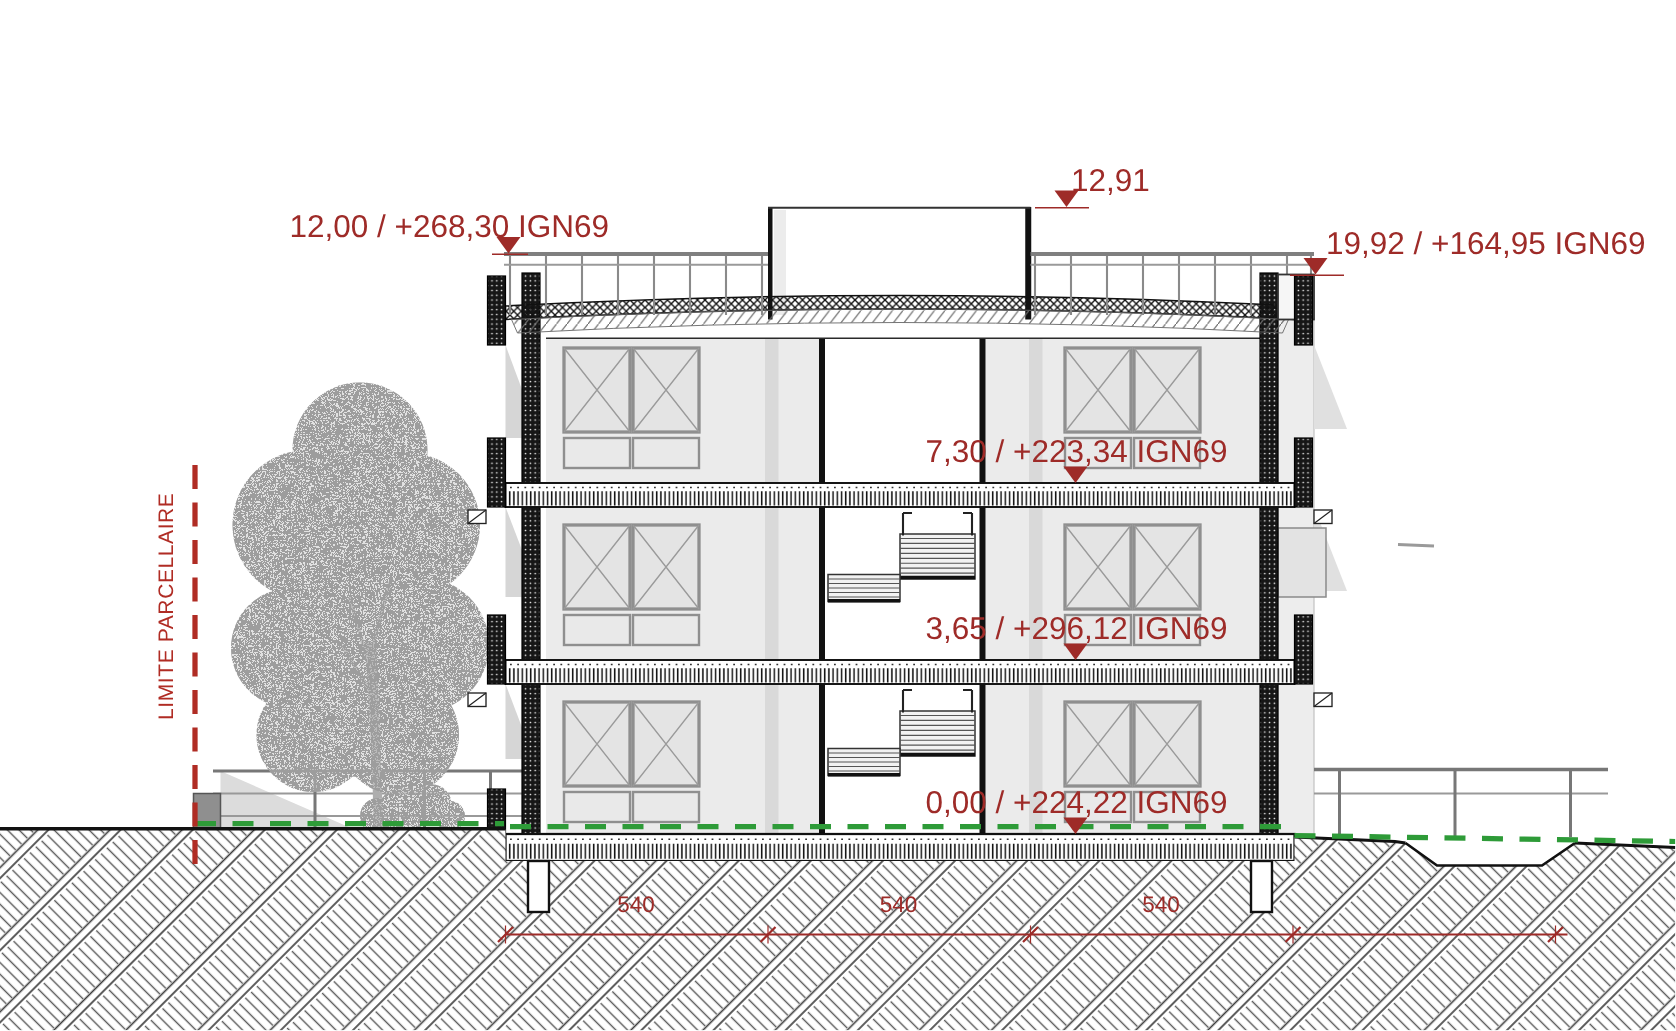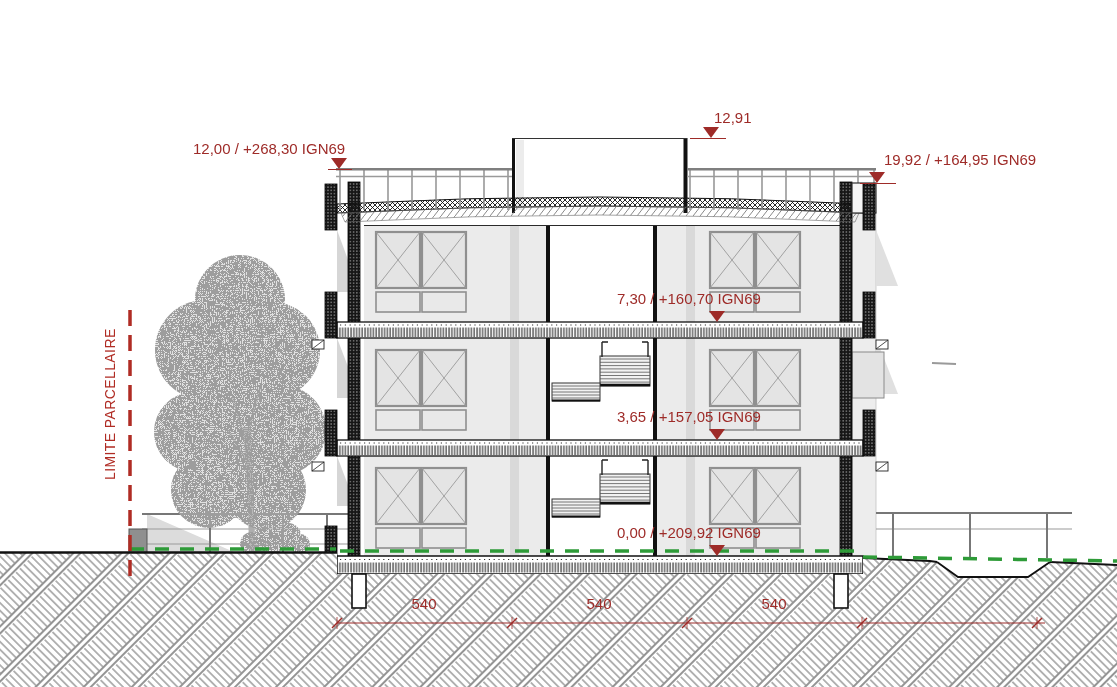--- a/index.html
+++ b/index.html
@@ -1,19 +1,19 @@
 <!DOCTYPE html>
 <html style="--annotation-red: #9e2b28; --boundary-red: #b02c24; --grass-green: #2e9b38;"><head>
 <meta charset="utf-8">
 <style>
   html,body{margin:0;padding:0;background:#fff;}
   #stage{position:relative;width:1117px;height:687px;background:#fff;overflow:hidden;
          font-family:"Liberation Sans",sans-serif;}
   #stage svg{position:absolute;left:0;top:0;}
-  .ann{position:absolute;font-size:15px;color:var(--annotation-red);white-space:nowrap;line-height:1;}
+  .ann{position:absolute;font-size:21px;color:var(--annotation-red);white-space:nowrap;line-height:1;}
   .dim-label{position:absolute;font-size:15px;color:var(--annotation-red);transform:translateX(-50%);line-height:1;}
   .boundary-label{position:absolute;left:102px;top:308px;height:172px;writing-mode:vertical-rl;
         transform:rotate(180deg);font-size:14px;letter-spacing:.4px;color:var(--boundary-red);white-space:nowrap;}
   .f-red{fill:var(--annotation-red);}
   .s-red{stroke:var(--annotation-red);}
   .s-green{stroke:var(--grass-green);}
   .s-bound{stroke:var(--boundary-red);}
 </style>
 </head>
 <body>
@@ -279,23 +279,23 @@
       <line x1="337" y1="623" x2="1045" y2="623" stroke-width="1.2"></line>
       <path stroke-width="1.5" d="M332,628 L342,618 M507,628 L517,618 M682,628 L692,618 M857,628 L867,618 M1032,628 L1042,618"></path>
       <path stroke-width="0.8" d="M337,617 V629 M512,617 V629 M687,617 V629 M862,617 V629 M1037,617 V629"></path>
     </g>
   </g>
 </svg>
 
 <div class="ann" style="left:193px;top:141px">12,00 / +268,30 IGN69</div>
 <div class="ann" style="left:714px;top:110px">12,91</div>
 <div class="ann" style="left:884px;top:152px">19,92 / +164,95 IGN69</div>
-<div class="ann" style="left:617px;top:291px">7,30 / +160,70 IGN69</div>
-<div class="ann" style="left:617px;top:409px">3,65 / +157,05 IGN69</div>
-<div class="ann" style="left:617px;top:525px">0,00 / +209,92 IGN69</div>
+<div class="ann" style="left:617px;top:291px">7,30 / +223,34 IGN69</div>
+<div class="ann" style="left:617px;top:409px">3,65 / +296,12 IGN69</div>
+<div class="ann" style="left:617px;top:525px">0,00 / +224,22 IGN69</div>
 
 <div class="dim-label" style="left:424px;top:596px">540</div>
 <div class="dim-label" style="left:599px;top:596px">540</div>
 <div class="dim-label" style="left:774px;top:596px">540</div>
 
 <div class="boundary-label">LIMITE PARCELLAIRE</div>
 
 </div>
 
 </body></html>

